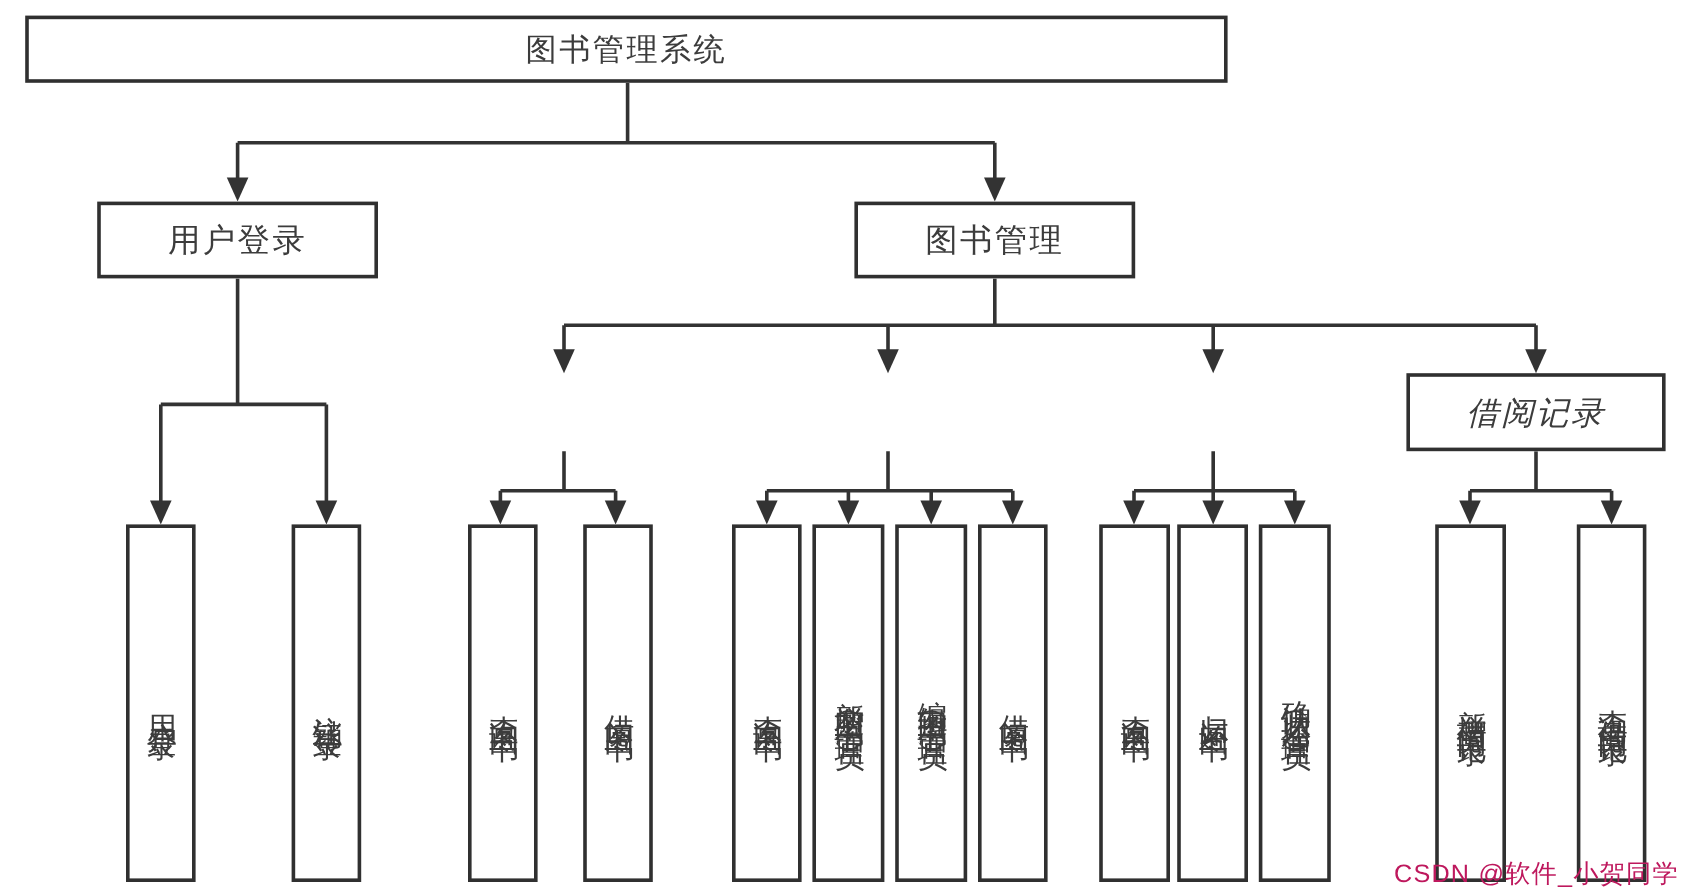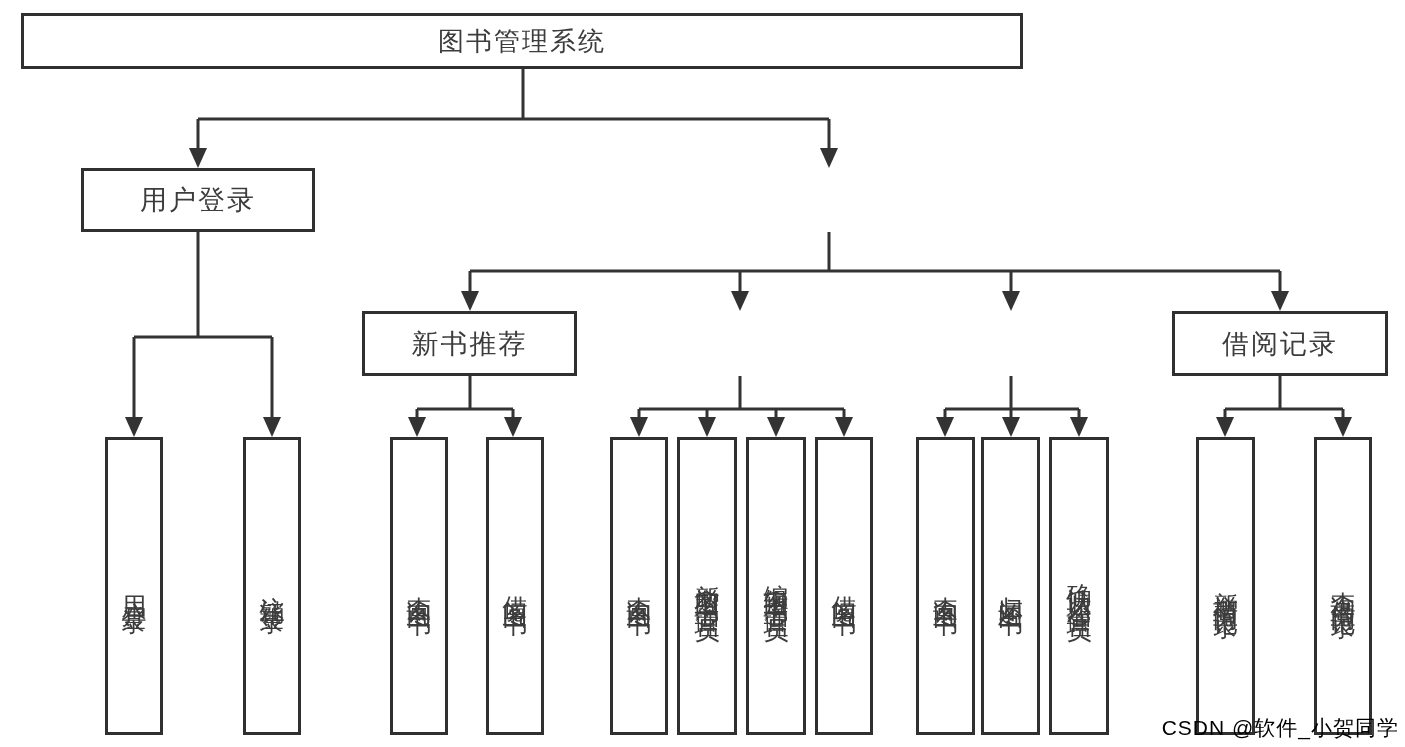--- a/index.html
+++ b/index.html
@@ -46,21 +46,21 @@
     letter-spacing: 5px;
     line-height: 1;
     white-space: nowrap;
   }
   .watermark {
     position: absolute;
     right: 6px;
     bottom: 5px;
     font-size: 21px;
     letter-spacing: 1px;
-    color: #000000;
+    color: #be185d;
     pointer-events: none;
     margin-left: 32px;
   }
 </style>
 </head>
 <body>
 
 <div class="canvas">
 
   <svg class="connectors" viewBox="0 0 1405 747" xmlns="http://www.w3.org/2000/svg">
@@ -103,25 +103,25 @@
     </g>
   </svg>
 
   <div class="node h root" style="left:21px; top:13px; width:1002px; height:56px;">
     <span>图书管理系统</span>
   </div>
 
   <div class="node h" style="left:81px; top:168px; width:234px; height:64px;">
     <span>用户登录</span>
   </div>
+  <div class="node h" style="left:712px; top:168px; width:234px; height:64px;">
+    <span>图书管理</span>
+  </div>
 
-  <div class="node h" style="left:362px; top:311px; width:215px; height:65px;">
-    <span>新书推荐</span>
-  </div>
-  <div class="node h" style="left:1172px; top:311px; width:216px; height:65px;">
+  <div class="node h" style="left:1172px; top:311px; width:216px; height:65px;font-style:italic;">
     <span>借阅记录</span>
   </div>
 
   <div class="node leaf" style="left:105px; top:437px; width:58px; height:298px;">
     <span>用户登录</span>
   </div>
   <div class="node leaf" style="left:243px; top:437px; width:58px; height:298px;">
     <span>注销登录</span>
   </div>
 

